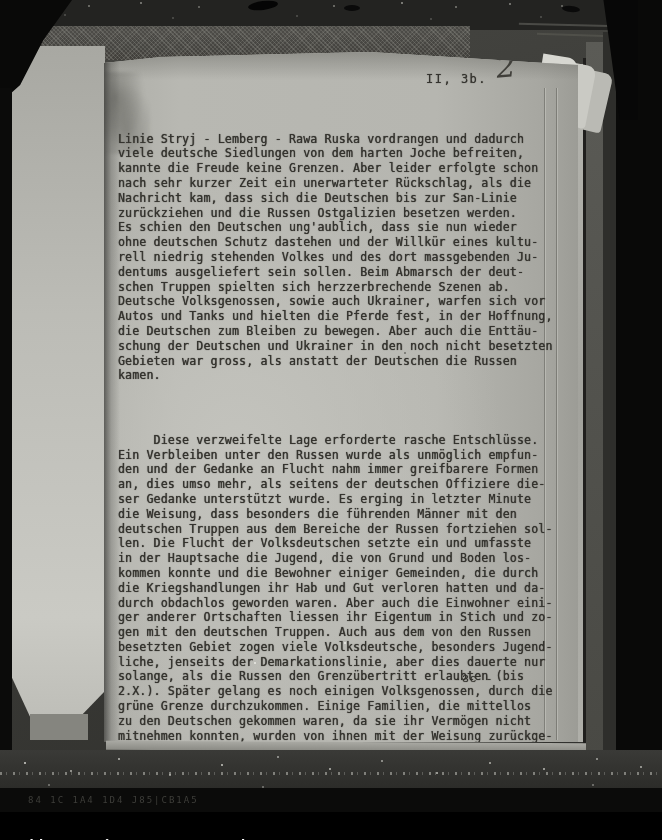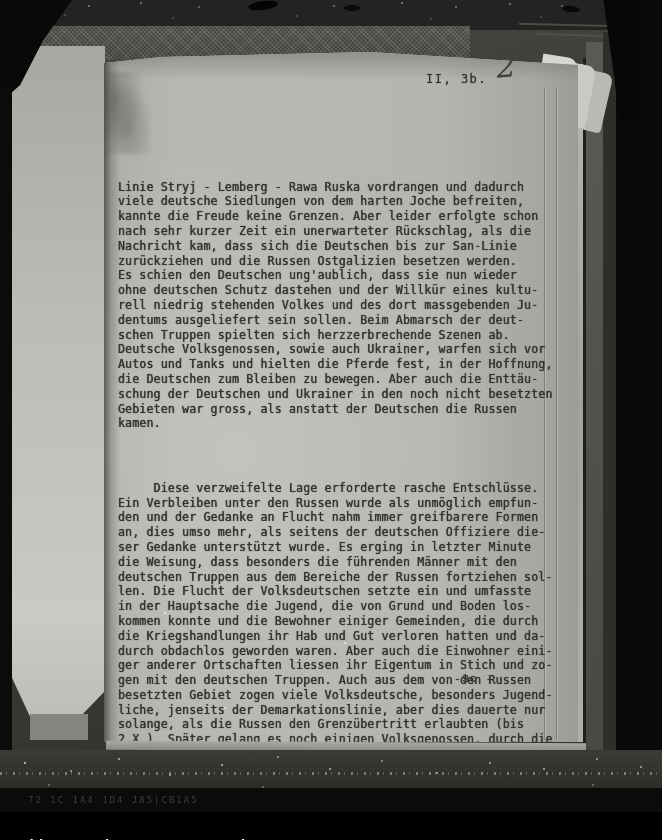--- a/index.html
+++ b/index.html
@@ -90,21 +90,21 @@
     box-shadow:60px 560px 0 rgba(238,238,232,.8),150px 610px 0 rgba(238,238,232,.7),
     240px 590px 0 rgba(238,238,232,.7),330px 640px 0 rgba(238,238,232,.7),
     120px 655px 0 rgba(238,238,232,.6),300px 300px 0 rgba(40,40,36,.4),
     200px 180px 0 rgba(40,40,36,.35),396px 470px 0 rgba(238,238,232,.6);}
 
   .typewritten{left:14px;top:50px;width:448px;
     color:#34332e;font-size:11.5px;line-height:14.8px;letter-spacing:.2px;
     white-space:pre;
     text-shadow:0 0 1px rgba(47,46,41,.85),.4px .4px .6px rgba(47,46,41,.4);}
   .para2{position:static;display:block;margin-top:20px;}
-  .para1{position:static;display:block;margin-top:48px;}
+  .para1{position:static;display:block;}
   .classification{left:322px;top:20px;font-size:12px;letter-spacing:1.5px;
     color:#34332e;text-shadow:0 0 1px rgba(47,46,41,.8);}
   .hand-number{left:392px;top:-4px;font-family:"DejaVu Serif","Liberation Serif",serif;
     font-style:italic;font-size:31px;color:#403f3a;transform:rotate(-5deg);}
   .typed-pagenum{left:350px;top:620px;font-size:11.5px;letter-spacing:1px;
     color:#34332e;text-shadow:0 0 1px rgba(47,46,41,.8);font-family:Liberation Mono, monospace;}
 
   
   .page-bottom-edge{left:106px;top:742px;width:480px;height:9px;
     background:linear-gradient(180deg,#a9a9a3,#8a8a84);transform:rotate(.3deg);}
@@ -223,20 +223,20 @@
     <div class="typed-pagenum">-3c -</div>
   </div>
 
   <div class="page-bottom-edge"></div>
   <div class="bottom-zone">
     <div class="bottom-speckles"></div>
   </div>
   <div class="tick-line"></div>
 
   <div class="film-band">
-    <div class="film-text">72  1C  1A4 1D4 J85|CB1A5</div>
+    <div class="film-text">84  1C  1A4 1D4 J85|CB1A5</div>
   </div>
 
   <div class="footer-bar">
     <div class="archive-label">Archiwum Państwowe w Poznaniu</div>
   </div>
 
 </div>
 
 </body></html>

